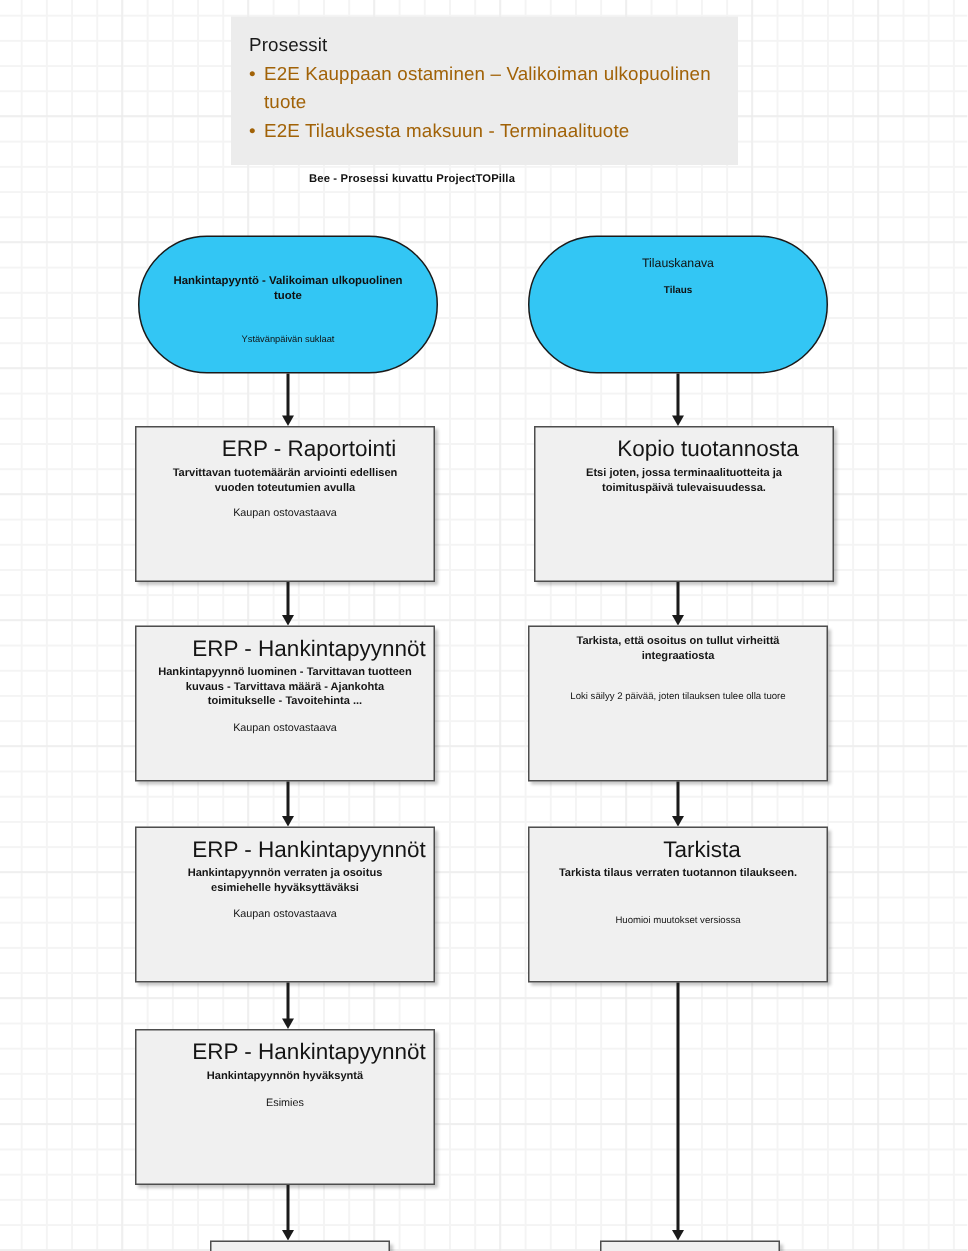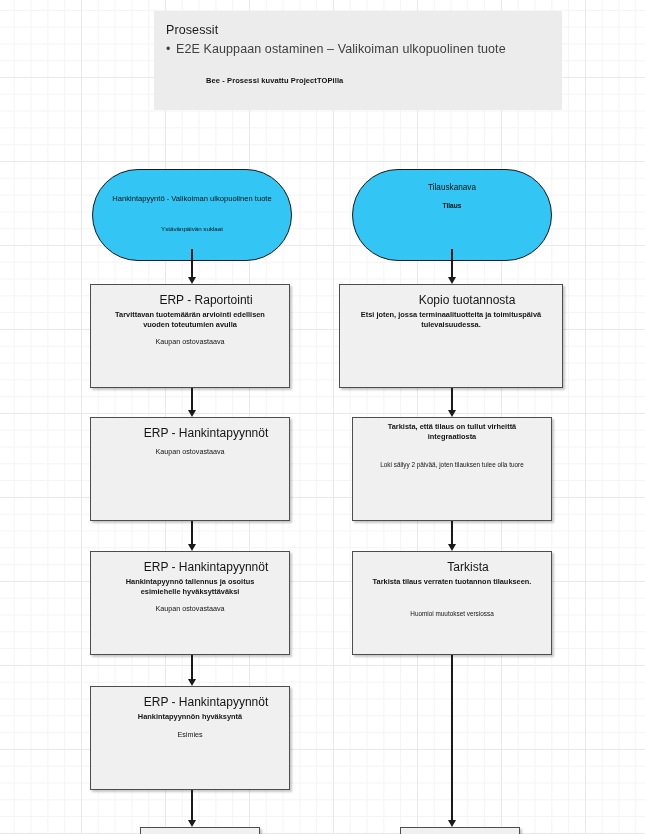--- a/index.html
+++ b/index.html
@@ -21,69 +21,68 @@
       linear-gradient(to bottom, #f4f4f4 1px, transparent 1px);
     background-size:
       84px 84px,
       84px 84px,
       16.8px 16.8px,
       16.8px 16.8px;
     background-position:-3px -7px,-3px -7px,-3px -7px,-3px -7px;
   }
   
   #header-panel{
-    position:absolute;left:154px;top:11px;width:408px;height:99px;
+    position:absolute;left:154px;top:11px;width:338px;height:99px;
     background:#ececec;
     box-sizing:border-box;
     padding:10px 0 0 12px;
   }
   #header-panel .h-title{
     font-size:12.5px;color:#1a1a1a;line-height:18px;letter-spacing:.1px;
   }
   #header-panel ul{margin:1px 0 0 0;padding:0;list-style:none;}
   #header-panel li{
-    font-size:12.5px;color:#404040;line-height:19px;letter-spacing:.1px;
+    font-size:12.5px;color:#a16207;line-height:19px;letter-spacing:.1px;
     padding-left:10px;position:relative;
   }
   #header-panel li:before{
     content:"•";position:absolute;left:0;top:0;font-size:12.5px;
   }
   #header-panel .h-foot{
     margin-top:17px;font-size:7.5px;font-weight:bold;color:#111;letter-spacing:.1px;padding-left:40px;
   }
   
   .node{position:absolute;box-sizing:border-box;}
   .terminator{
     border:1.6px solid #1a1a1a;
     border-radius:46px;
     background:#33c6f4;
     text-align:center;
     overflow:hidden;
-    margin-top:12px;
   }
   .terminator .t-title{
-    font-size:7.6px;font-weight:normal;color:#101010;line-height:10px;
+    font-size:7.6px;font-weight:bold;color:#101010;line-height:10px;
     padding:0 16px;
   }
   .terminator .t-title.plain{font-weight:normal;font-size:8.2px;}
   .terminator .t-sub{
     font-size:6.6px;font-weight:bold;color:#101010;line-height:9px;padding:0 14px;
   }
   .terminator .t-note{
     font-size:6.2px;color:#101010;line-height:9px;padding:0 14px;
   }
   .procbox{
     border:1.2px solid #4d4d4d;
     background:#f0f0f0;
     box-shadow:2px 2px 2px rgba(0,0,0,.22);
     text-align:center;
     overflow:hidden;
   }
   .procbox .p-title{
-    font-size:12px;color:#151515;line-height:12px;margin-top:9px;margin-left:32px;
+    font-size:15px;color:#151515;line-height:12px;margin-top:9px;margin-left:32px;
   }
   .procbox .p-desc{
     font-size:7.4px;font-weight:bold;color:#151515;line-height:9.6px;
     margin-top:4px;padding:0 14px;
   }
   .procbox .p-role{
     font-size:7.2px;color:#151515;line-height:10px;margin-top:8px;padding:0 12px;
   }
   .procbox .p-note{
     font-size:6.4px;color:#151515;line-height:9px;margin-top:19px;padding:0 20px;
@@ -104,20 +103,21 @@
 </style>
 </head>
 <body>
 
 <div id="canvas"></div>
 
 <div id="header-panel">
   <div class="h-title">Prosessit</div>
   <ul>
     <li>E2E Kauppaan ostaminen – Valikoiman ulkopuolinen tuote</li>
+    <li>E2E Tilauksesta maksuun - Terminaalituote</li>
   </ul>
   <div class="h-foot">Bee - Prosessi kuvattu ProjectTOPilla</div>
 </div>
 
 <div class="node terminator" style="left:92px;top:157px;width:200px;height:92px;">
   <div class="t-title" style="margin-top:24px;">Hankintapyyntö - Valikoiman ulkopuolinen tuote</div>
   <div class="t-note" style="margin-top:20px;">Ystävänpäivän suklaat</div>
 </div>
 
 <div class="conn" style="left:191px;top:249px;height:35px;">
@@ -131,31 +131,32 @@
   <div class="p-role">Kaupan ostovastaava</div>
 </div>
 
 <div class="conn" style="left:191px;top:388px;height:29px;">
   <div class="stem" style="height:23px;"></div>
     <div class="head"></div>
 </div>
 
 <div class="node procbox" style="left:90px;top:417px;width:200px;height:104px;">
   <div class="p-title">ERP - Hankintapyynnöt</div>
+  <div class="p-desc">Hankintapyynnö luominen - Tarvittavan tuotteen kuvaus - Tarvittava määrä - Ajankohta toimitukselle - Tavoitehinta ...</div>
   <div class="p-role">Kaupan ostovastaava</div>
 </div>
 
 <div class="conn" style="left:191px;top:521px;height:30px;">
   <div class="stem" style="height:24px;"></div>
     <div class="head"></div>
 </div>
 
 <div class="node procbox" style="left:90px;top:551px;width:200px;height:104px;">
   <div class="p-title">ERP - Hankintapyynnöt</div>
-  <div class="p-desc">Hankintapyynnö tallennus ja osoitus esimiehelle hyväksyttäväksi</div>
+  <div class="p-desc">Hankintapyynnön verraten ja osoitus esimiehelle hyväksyttäväksi</div>
   <div class="p-role">Kaupan ostovastaava</div>
 </div>
 
 <div class="conn" style="left:191px;top:655px;height:31px;">
   <div class="stem" style="height:25px;"></div>
     <div class="head"></div>
 </div>
 
 <div class="node procbox" style="left:90px;top:686px;width:200px;height:104px;">
   <div class="p-title">ERP - Hankintapyynnöt</div>
@@ -173,32 +174,32 @@
 <div class="node terminator" style="left:352px;top:157px;width:200px;height:92px;">
   <div class="t-title plain" style="margin-top:13px;">Tilauskanava</div>
   <div class="t-sub" style="margin-top:8px;">Tilaus</div>
 </div>
 
 <div class="conn" style="left:451px;top:249px;height:35px;">
   <div class="stem" style="height:29px;"></div>
     <div class="head"></div>
 </div>
 
-<div class="node procbox" style="left:339px;top:284px;width:224px;height:104px;">
+<div class="node procbox" style="left:356px;top:284px;width:200px;height:104px;">
   <div class="p-title">Kopio tuotannosta</div>
   <div class="p-desc">Etsi joten, jossa terminaalituotteita ja toimituspäivä tulevaisuudessa.</div>
 </div>
 
 <div class="conn" style="left:451px;top:388px;height:29px;">
   <div class="stem" style="height:23px;"></div>
     <div class="head"></div>
 </div>
 
 <div class="node procbox" style="left:352px;top:417px;width:200px;height:104px;">
-  <div class="p-desc">Tarkista, että tilaus on tullut virheittä integraatiosta</div>
+  <div class="p-desc">Tarkista, että osoitus on tullut virheittä integraatiosta</div>
   <div class="p-note">Loki säilyy 2 päivää, joten tilauksen tulee olla tuore</div>
 </div>
 
 <div class="conn" style="left:451px;top:521px;height:30px;">
   <div class="stem" style="height:24px;"></div>
     <div class="head"></div>
 </div>
 
 <div class="node procbox" style="left:352px;top:551px;width:200px;height:104px;">
   <div class="p-title">Tarkista</div>

